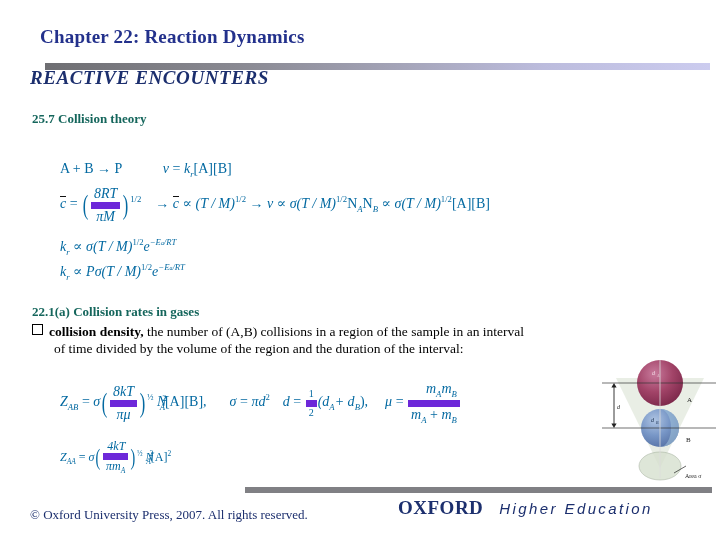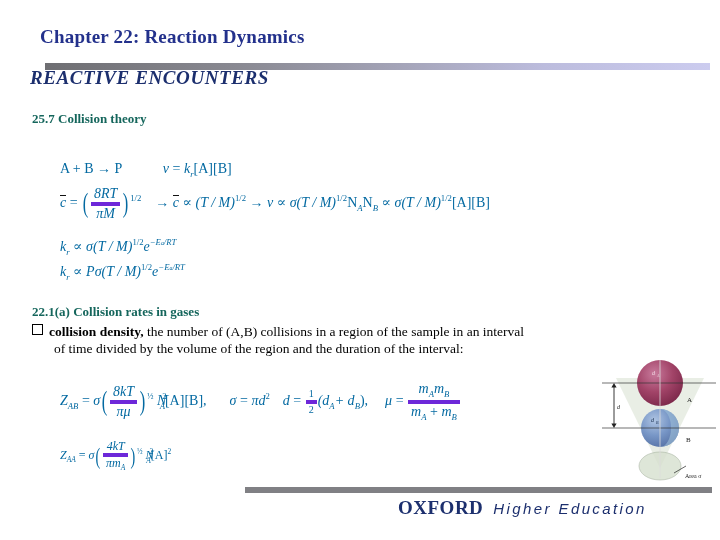--- a/index.html
+++ b/index.html
@@ -100,21 +100,21 @@
   sup.n { font-size: 0.62em; font-style: normal; }
 
   
   .frac {
     display: inline-block;
     vertical-align: middle;
     text-align: center;
     line-height: 1.12;
     margin: 0 1px;
   }
-  .frac .num { display: block; padding: 0 3px; border-bottom: 4px solid #6d28d9; }
+  .frac .num { display: block; padding: 0 3px; border-bottom: 7px solid #6d28d9; text-align: right; }
   .frac .den { display: block; padding: 0 3px; }
 
   
   .paren {
     display: inline-block;
     font-size: 1.9em;
     font-weight: 300;
     vertical-align: middle;
     transform: scaleX(0.62);
     line-height: 0.85;
@@ -177,21 +177,21 @@
     font-size: 19px;
     font-weight: bold;
     letter-spacing: 0.5px;
     font-family: "Liberation Serif", "DejaVu Serif", serif;
   }
   .oxford-tag {
     font-size: 15px;
     font-style: italic;
     letter-spacing: 2.4px;
     font-family: "Liberation Sans", sans-serif;
-    margin-left: 10px;
+    margin-left: 16px;
   }
 </style>
 </head>
 <body>
 
 <div class="slide">
 
   <div class="chapter-title">Chapter 22: Reaction Dynamics</div>
   <div class="title-rule"></div>
   <div class="section-heading">REACTIVE ENCOUNTERS</div>
@@ -320,17 +320,18 @@
       <text x="51" y="64" font-family="Liberation Serif, serif" font-size="6" font-style="italic" fill="#1a3050">d</text>
       <text x="56" y="66" font-family="Liberation Serif, serif" font-size="4" font-style="italic" fill="#1a3050">B</text>
       <text x="87" y="44" font-family="Liberation Serif, serif" font-size="7" fill="#222">A</text>
       <text x="86" y="84" font-family="Liberation Serif, serif" font-size="7" fill="#222">B</text>
       <line x1="74" y1="115" x2="86" y2="108" stroke="#222" stroke-width="0.7"></line>
       <text x="85" y="120" font-family="Liberation Serif, serif" font-size="6" fill="#222">Area σ</text>
     </svg>
   </div>
 
   <div class="footer-rule"></div>
+  <div class="copyright">© Oxford University Press, 2007. All rights reserved.</div>
   <div class="oxford-logo">
     <span class="oxford-word">OXFORD</span><span class="oxford-tag">Higher Education</span>
   </div>
 
 </div>
 
 </body></html>

